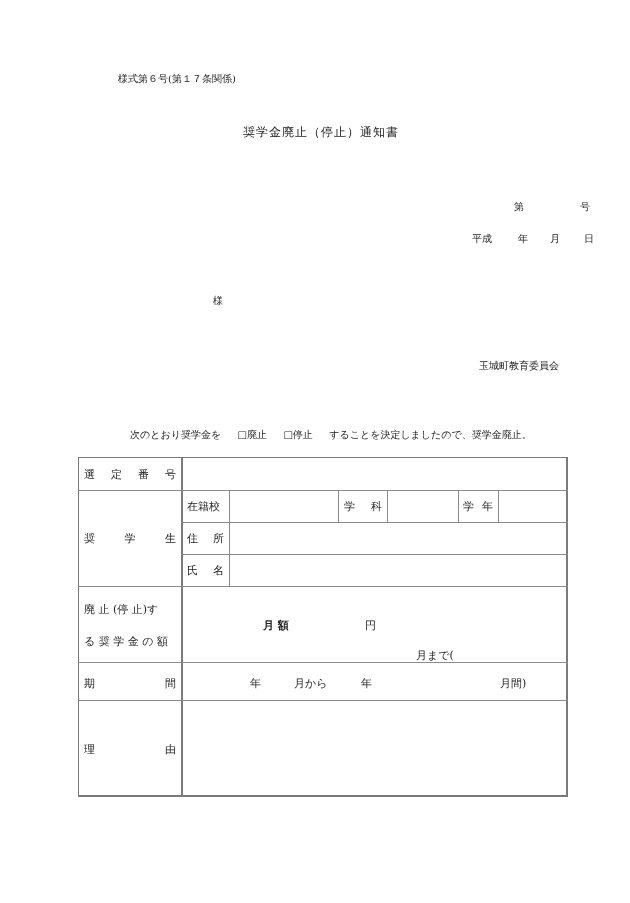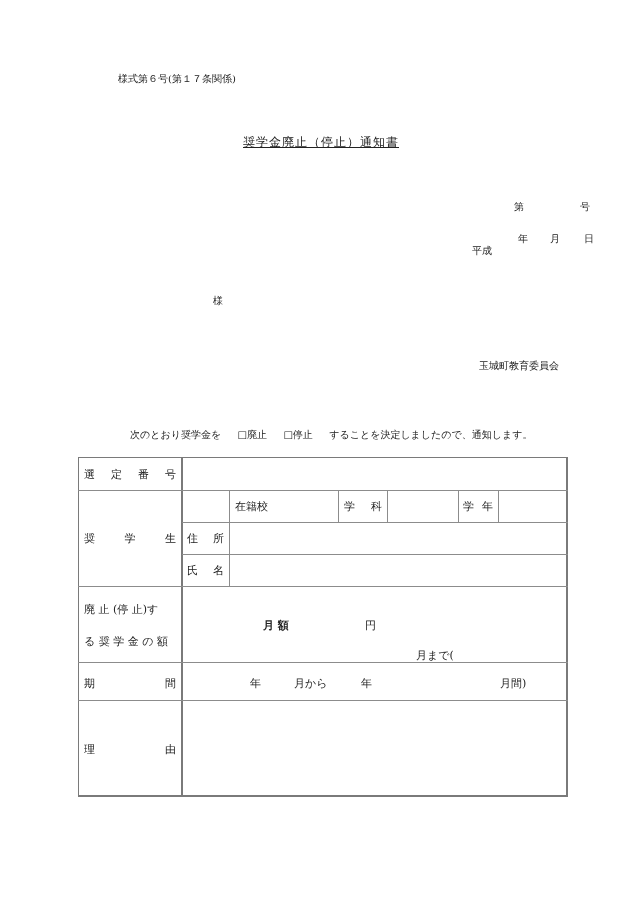--- a/index.html
+++ b/index.html
@@ -9,24 +9,24 @@
       font-family: "DejaVu Serif", "Liberation Serif", serif;
       color: #222222;
       position: relative;
       overflow: hidden;
     }
     .abs { position: absolute; white-space: nowrap; }
     .t11 { font-size: 10px; margin-left: 40px; }
     .t12 { font-size: 12px; }
 
     #form-number { left: 78px; top: 72px; }
-    #doc-title { left: 243px; top: 134px; letter-spacing: 1px; text-decoration: underline; }
+    #doc-title { left: 243px; top: 124px; letter-spacing: 1px; }
     #number-label-a { left: 474px; top: 200px; }
     #number-label-b { left: 540px; top: 200px; }
-    #date-era { left: 432px; top: 244px; text-align: right; }
+    #date-era { left: 432px; top: 232px; text-align: right; }
     #date-year { left: 478px; top: 232px; }
     #date-month { left: 510px; top: 232px; }
     #date-day { left: 544px; top: 232px; }
     #recipient-suffix { left: 173px; top: 294px; }
     #issuer { left: 439px; top: 359px; }
     #notice-sentence { left: 90px; top: 428px; }
 
     .grid { position: absolute; left: 0; top: 0; width: 630px; height: 903px; }
     .cell { position: absolute; box-sizing: border-box; }
     .line-h { position: absolute; height: 1px; background: #8c8c8c; }
@@ -53,21 +53,21 @@
 <div class="abs t11" id="recipient-suffix">様</div>
 <div class="abs t11" id="issuer">玉城町教育委員会</div>
 
 <div class="abs t11" id="notice-sentence">
   <span>次のとおり奨学金を</span>
   <span style="display:inline-block;width:10px"></span>
   <span>□廃止</span>
   <span style="display:inline-block;width:10px"></span>
   <span>□停止</span>
   <span style="display:inline-block;width:10px"></span>
-  <span>することを決定しましたので、通知します。</span>
+  <span>することを決定しましたので、奨学金廃止。</span>
 </div>
 
 <div class="grid">
 
   <div class="line-h border-strong" style="left:78px;top:457px;width:490px;"></div>
   <div class="line-h border-strong" style="left:78px;top:795px;width:490px;height:2px;"></div>
   <div class="line-v border-strong" style="left:78px;top:457px;height:339px;"></div>
   <div class="line-v border-strong" style="left:566px;top:457px;height:339px;width:2px;"></div>
 
   <div class="line-v border-strong" style="left:181px;top:457px;height:339px;width:2px;"></div>
@@ -94,21 +94,21 @@
   <span>号</span>
 </div>
 <div class="cell" style="left:183px;top:458px;width:383px;height:32px;"></div>
 
 <div class="lbl spread" style="left:84px;top:531px;width:92px;">
   <span>奨</span>
   <span>学</span>
   <span>生</span>
 </div>
 
-<div class="lbl" style="left:187px;top:499px;margin-left:48px;">在籍校</div>
+<div class="lbl" style="left:187px;top:499px;">在籍校</div>
 <div class="cell" style="left:230px;top:491px;width:108px;height:31px;"></div>
 
 <div class="lbl spread" style="left:344px;top:499px;width:38px;">
   <span>学</span>
   <span>科</span>
 </div>
 <div class="cell" style="left:388px;top:491px;width:70px;height:31px;"></div>
 
 <div class="lbl spread" style="left:463px;top:499px;width:30px;">
   <span>学</span>

